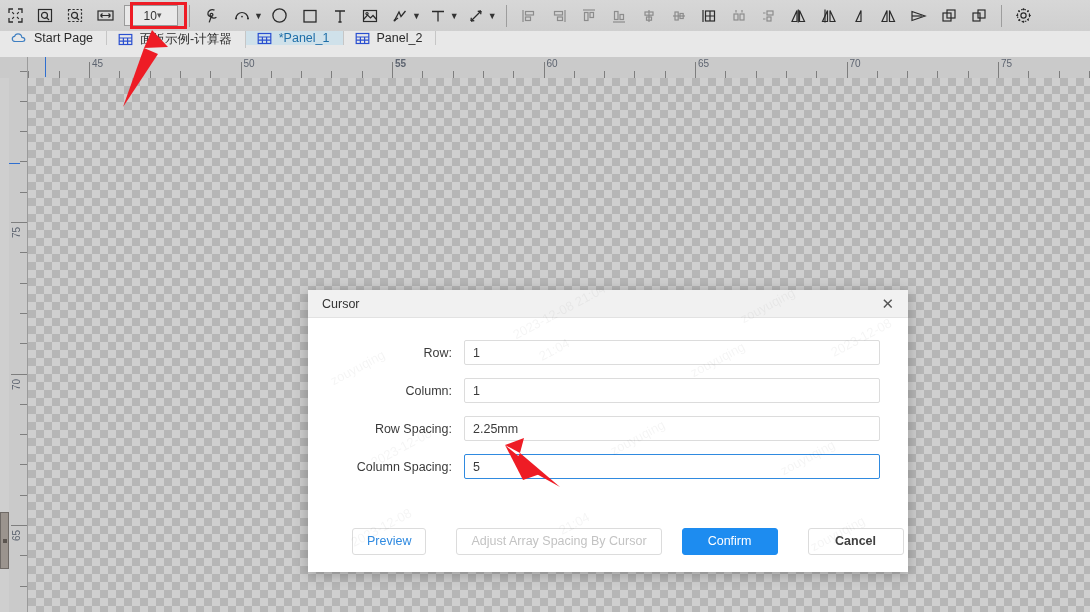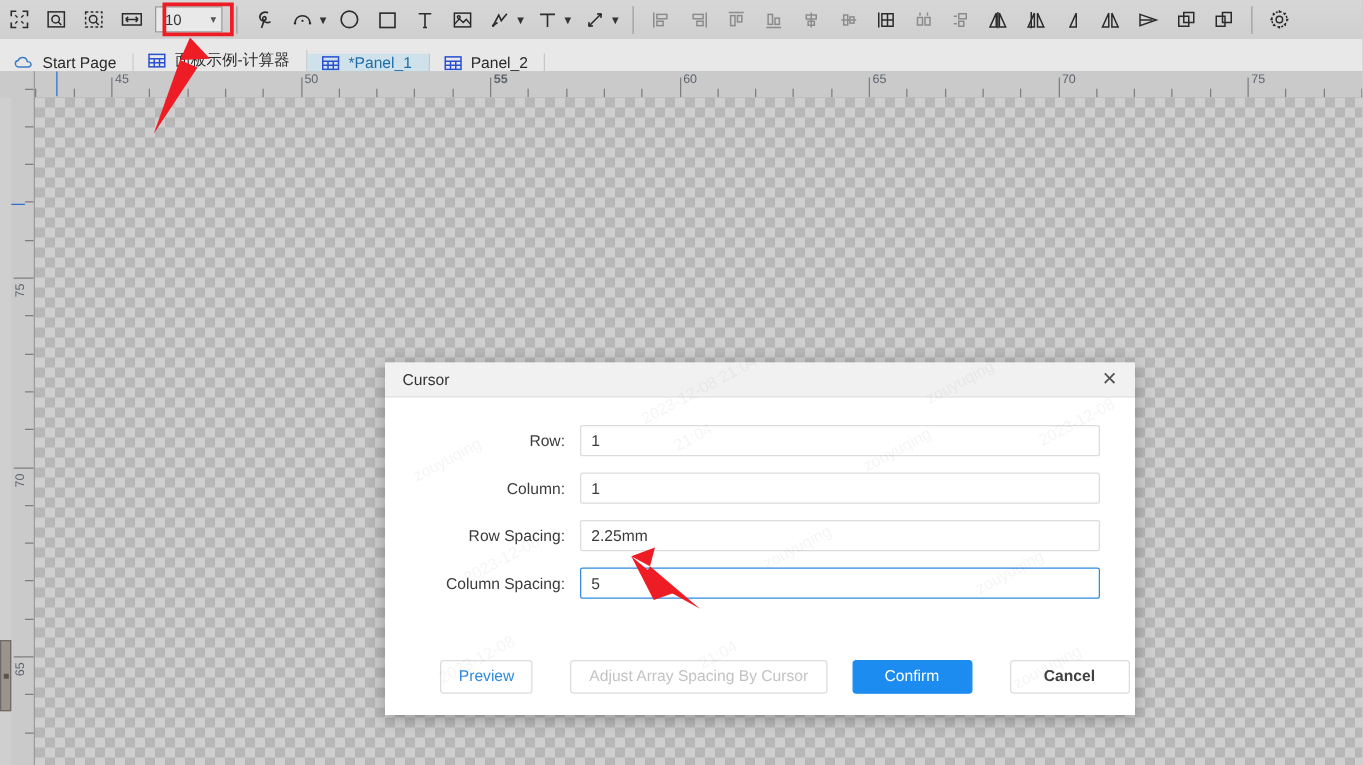--- a/index.html
+++ b/index.html
@@ -20,40 +20,40 @@
     display:flex;align-items:center;
   }
   .tbtn{
     width:30px;height:29px;display:flex;align-items:center;justify-content:center;
     color:#2b2b2b;flex:none;
   }
   .tbtn svg{display:block;}
   .tsep{width:1px;height:22px;background:#9d9d9d;margin:0 7px;flex:none;}
   .combo{
     width:54px;height:21px;border:1px solid #9a9a9a;background:#e9e9e9;
-    display:flex;align-items:center;justify-content:space-between;
+    display:flex;align-items:center;justify-content:center;
     font-size:12px;color:#333;padding:0 4px;margin:0 4px;flex:none;
     box-sizing:border-box;
   }
   .combo .cval{padding-left:3px;}
   .combo .carrow{font-size:9px;color:#555;line-height:1;}
   .combo-wrap{position:relative;display:flex;align-items:center;}
   .redbox{
     position:absolute;left:130px;top:2px;width:57px;height:27px;
     border:3px solid #ee1c25;box-sizing:border-box;pointer-events:none;
   }
   .caret{font-size:9px;color:#333;margin-left:-3px;margin-right:2px;}
   .tgroup{display:flex;align-items:center;}
   .dim{opacity:.42;}
 
   
   .tabbar{
     position:absolute;left:0;top:31px;width:1090px;height:26px;
     background:#e8e8e8;border-bottom:1px solid #b9b9b9;
-    display:flex;align-items:flex-end;font-size:12.5px;
+    display:flex;align-items:flex-start;font-size:12.5px;
   }
   .tab{
     display:flex;align-items:center;gap:7px;
     padding:0 13px 0 11px;border-right:1px solid #c6c6c6;
     color:#2b2b2b;background:#e8e8e8;white-space:nowrap;box-sizing:border-box;
   }
   .tab.active{background:#cfe1ea;color:#1d6ea8;}
   .tab .ticon{flex:none;display:block;}
 
   

